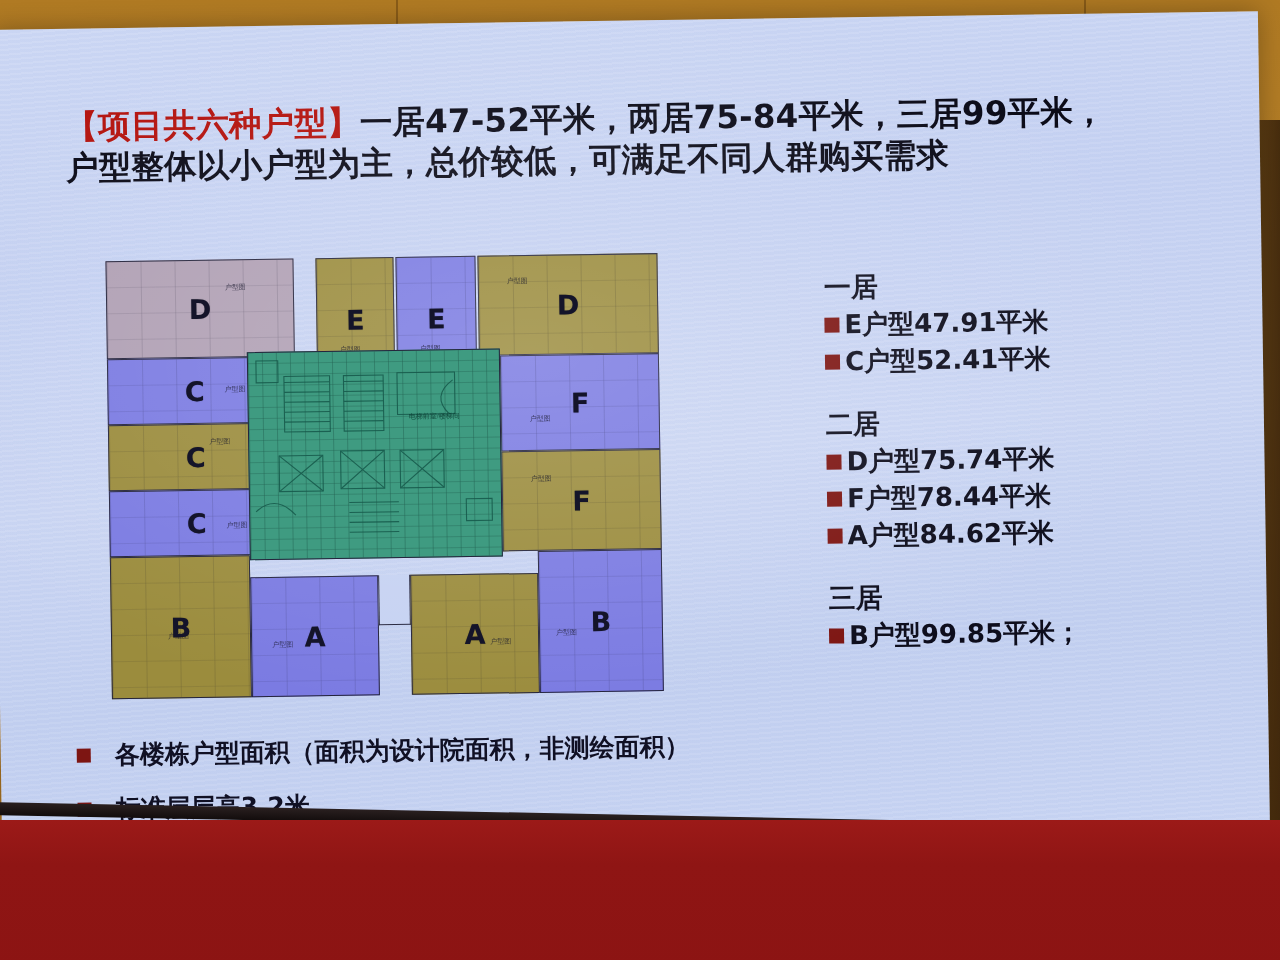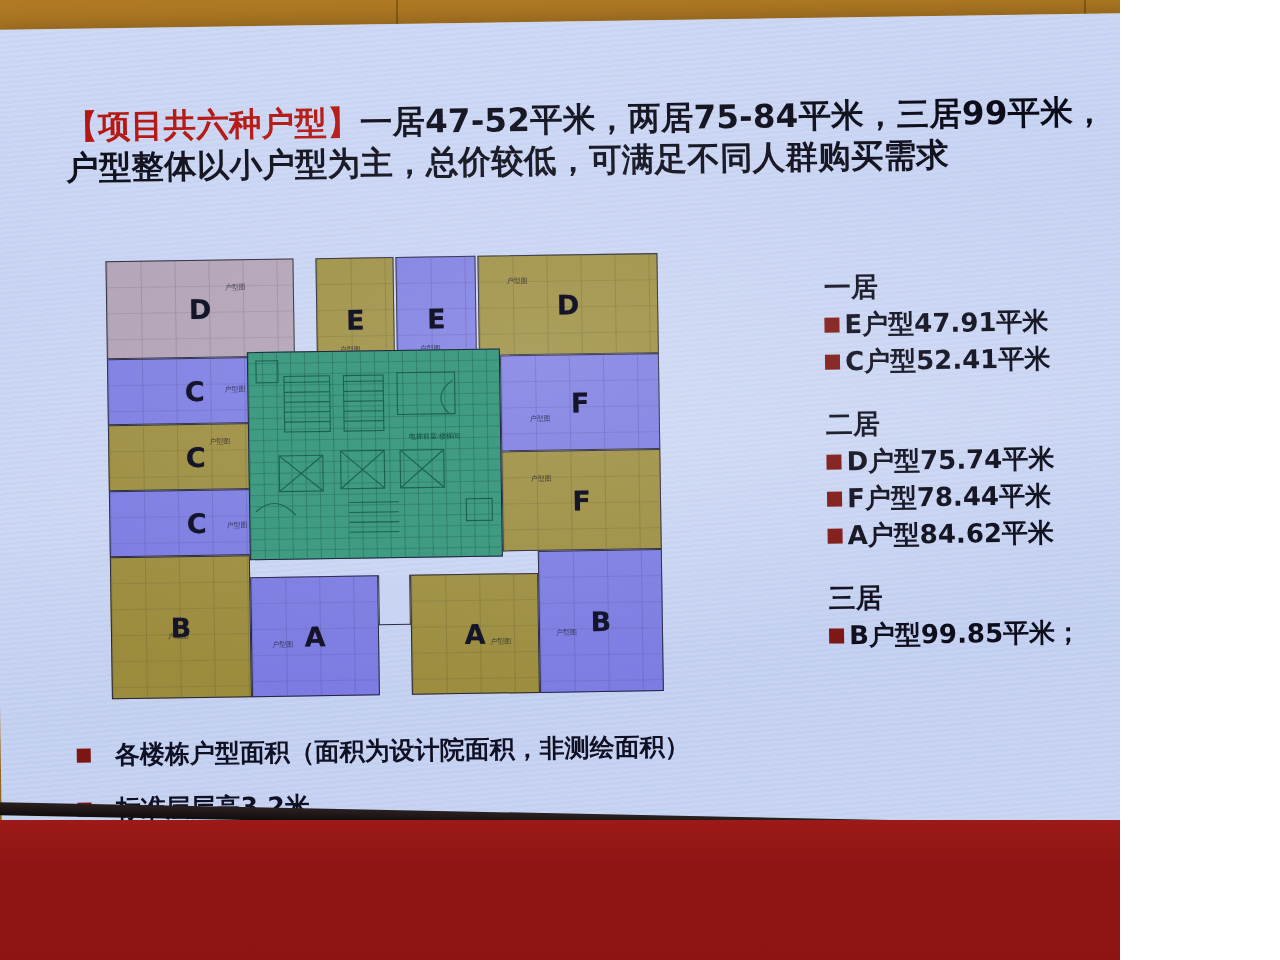--- a/index.html
+++ b/index.html
@@ -5,21 +5,21 @@
   * { box-sizing: border-box; margin: 0; padding: 0; }
   html, body {
     width: 1280px; height: 960px;
     overflow: hidden;
     font-family: "DejaVu Sans", "Liberation Sans", sans-serif;
   }
 
   
   #scene {
     position: relative;
-    width: 1120px; height: 960px;
+    width: 1280px; height: 960px;
     background: linear-gradient(180deg,#b07a23 0%, #b8822b 40%, #a9711f 100%);
     overflow: hidden;
   }
   .wall-seam {
     position: absolute; top: 0; width: 2px; height: 200px;
     background: rgba(90,55,10,.45);
   }
   .wall-dark-right {
     position: absolute; right: 0; top: 120px; width: 70px; height: 760px;
     background: linear-gradient(90deg, rgba(60,35,12,.25), rgba(35,18,6,.75));
@@ -250,21 +250,21 @@
               <path d="M152 100 L196 138 M196 100 L152 138"></path>
               <path d="M36 30 H82 M36 40 H82 M36 50 H82 M36 60 H82 M36 70 H82"></path>
               <path d="M96 30 H136 M96 40 H136 M96 50 H136 M96 60 H136 M96 70 H136"></path>
               <path d="M100 152 H150 M100 162 H150 M100 172 H150 M100 182 H150"></path>
               <rect x="8" y="8" width="22" height="22"></rect>
               <rect x="218" y="150" width="26" height="22"></rect>
               <path d="M6 160 q20 -18 40 4"></path>
               <path d="M206 30 q-22 16 -4 34"></path>
             </g>
           </svg>
-          <span class="tiny" style="left:160px; top:81px; color:rgba(8,55,45,.8);font-family:Liberation Serif, serif;">电梯前室/楼梯间</span>
+          <span class="tiny" style="left:160px; top:61px; color:rgba(8,55,45,.8);font-family:Liberation Serif, serif;">电梯前室/楼梯间</span>
         </div>
 
         <div class="unit f-olive" style="left:0px;   top:296px; width:140px; height:142px;">
           <div class="cad"></div>
           <span class="tiny" style="left:56px; top:74px;">户型图</span>
           <span class="lbl">B</span>
         </div>
 
         <div class="unit f-purple" style="left:140px; top:318px; width:128px; height:120px;">
           <div class="cad"></div>

